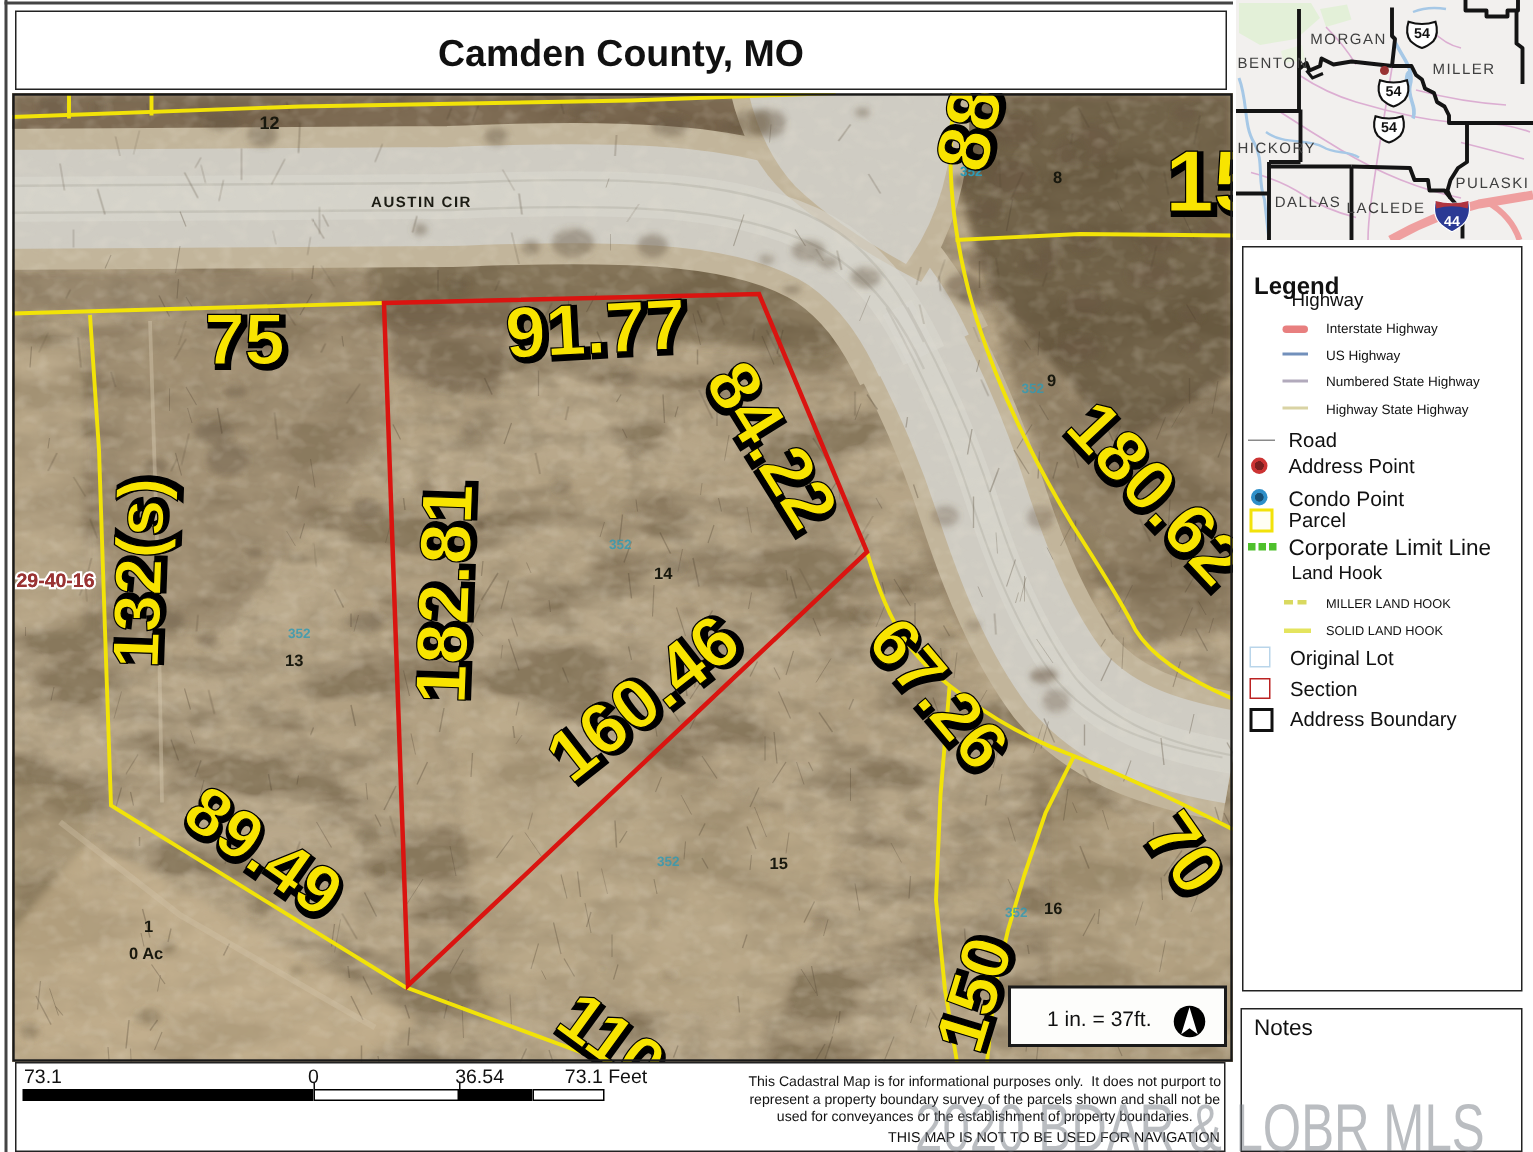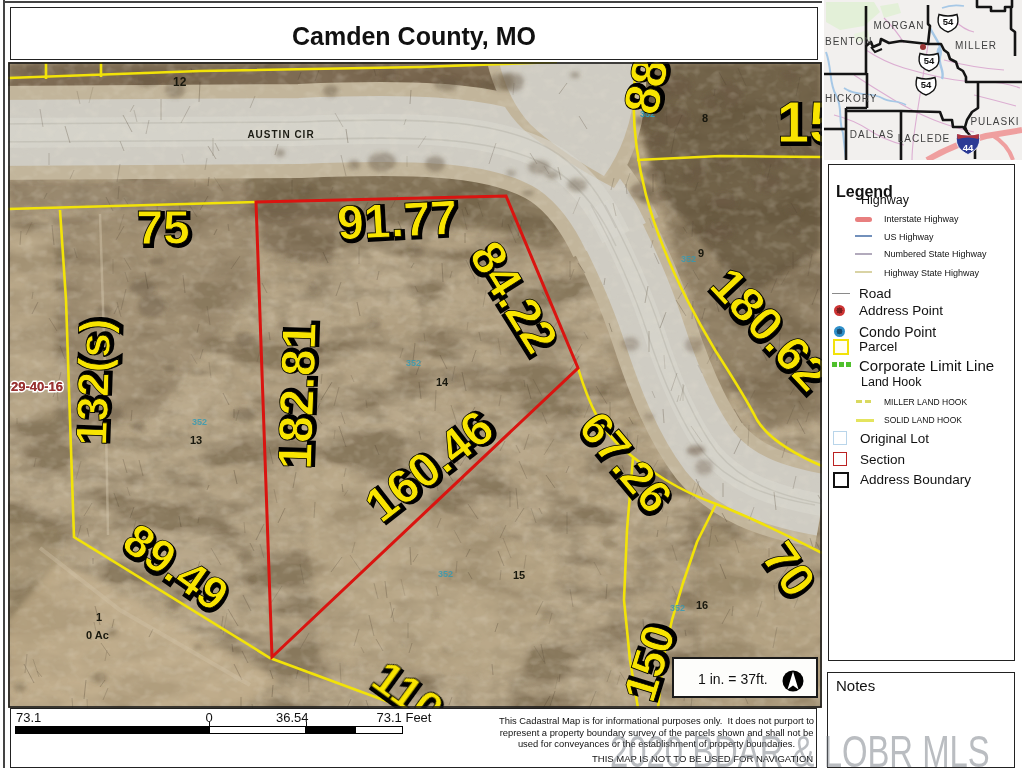--- a/index.html
+++ b/index.html
@@ -863,21 +863,21 @@
 <div class="abs" style="left:833px;top:472px;width:12px;height:12px;border:2px solid #111;background:#fff"></div>
 <div class="abs" style="left:860px;top:472px;font-size:13.5px;color:#111">Address Boundary</div>
 
 <div class="abs" style="left:827px;top:672px;width:186px;height:94px;border:1.5px solid #222;background:#fff"></div>
 <div class="abs" style="left:836px;top:677px;font-size:15px;font-weight:normal;color:#111">Notes</div>
 
 <div class="abs" style="left:10px;top:708px;width:805px;height:58px;border:1.5px solid #222;background:#fff"></div>
 
 <div class="abs" style="left:16px;top:710px;font-size:13px;color:#111">73.1</div>
 <div class="abs" style="left:189px;top:710px;width:40px;text-align:center;font-size:13px;color:#111">0</div>
-<div class="abs" style="left:276px;top:710px;width:60px;text-align:left;font-size:13px;color:#111">36.54</div>
+<div class="abs" style="left:276px;top:710px;width:60px;text-align:right;font-size:13px;color:#111">36.54</div>
 <div class="abs" style="left:374px;top:710px;width:60px;text-align:center;font-size:13px;color:#111">73.1 Feet</div>
 <div class="abs" style="left:209px;top:722px;width:1px;height:5px;background:#111"></div>
 <div class="abs" style="left:306px;top:722px;width:1px;height:5px;background:#111"></div>
 
 <div class="abs" style="left:15px;top:726px;width:194px;height:8px;background:#000"></div>
 <div class="abs" style="left:209px;top:726px;width:97px;height:8px;border:1px solid #000;box-sizing:border-box;background:#fff"></div>
 <div class="abs" style="left:306px;top:726px;width:49px;height:8px;background:#000"></div>
 <div class="abs" style="left:355px;top:726px;width:48px;height:8px;border:1px solid #000;box-sizing:border-box;background:#fff"></div>
 
 <div class="abs" style="left:486px;top:715px;width:341px;text-align:center;font-size:9.4px;line-height:11.7px;color:#111">This Cadastral Map is for informational purposes only.&nbsp; It does not purport to<br>represent a property boundary survey of the parcels shown and shall not be<br>used for conveyances or the establishment of property boundaries.</div>

